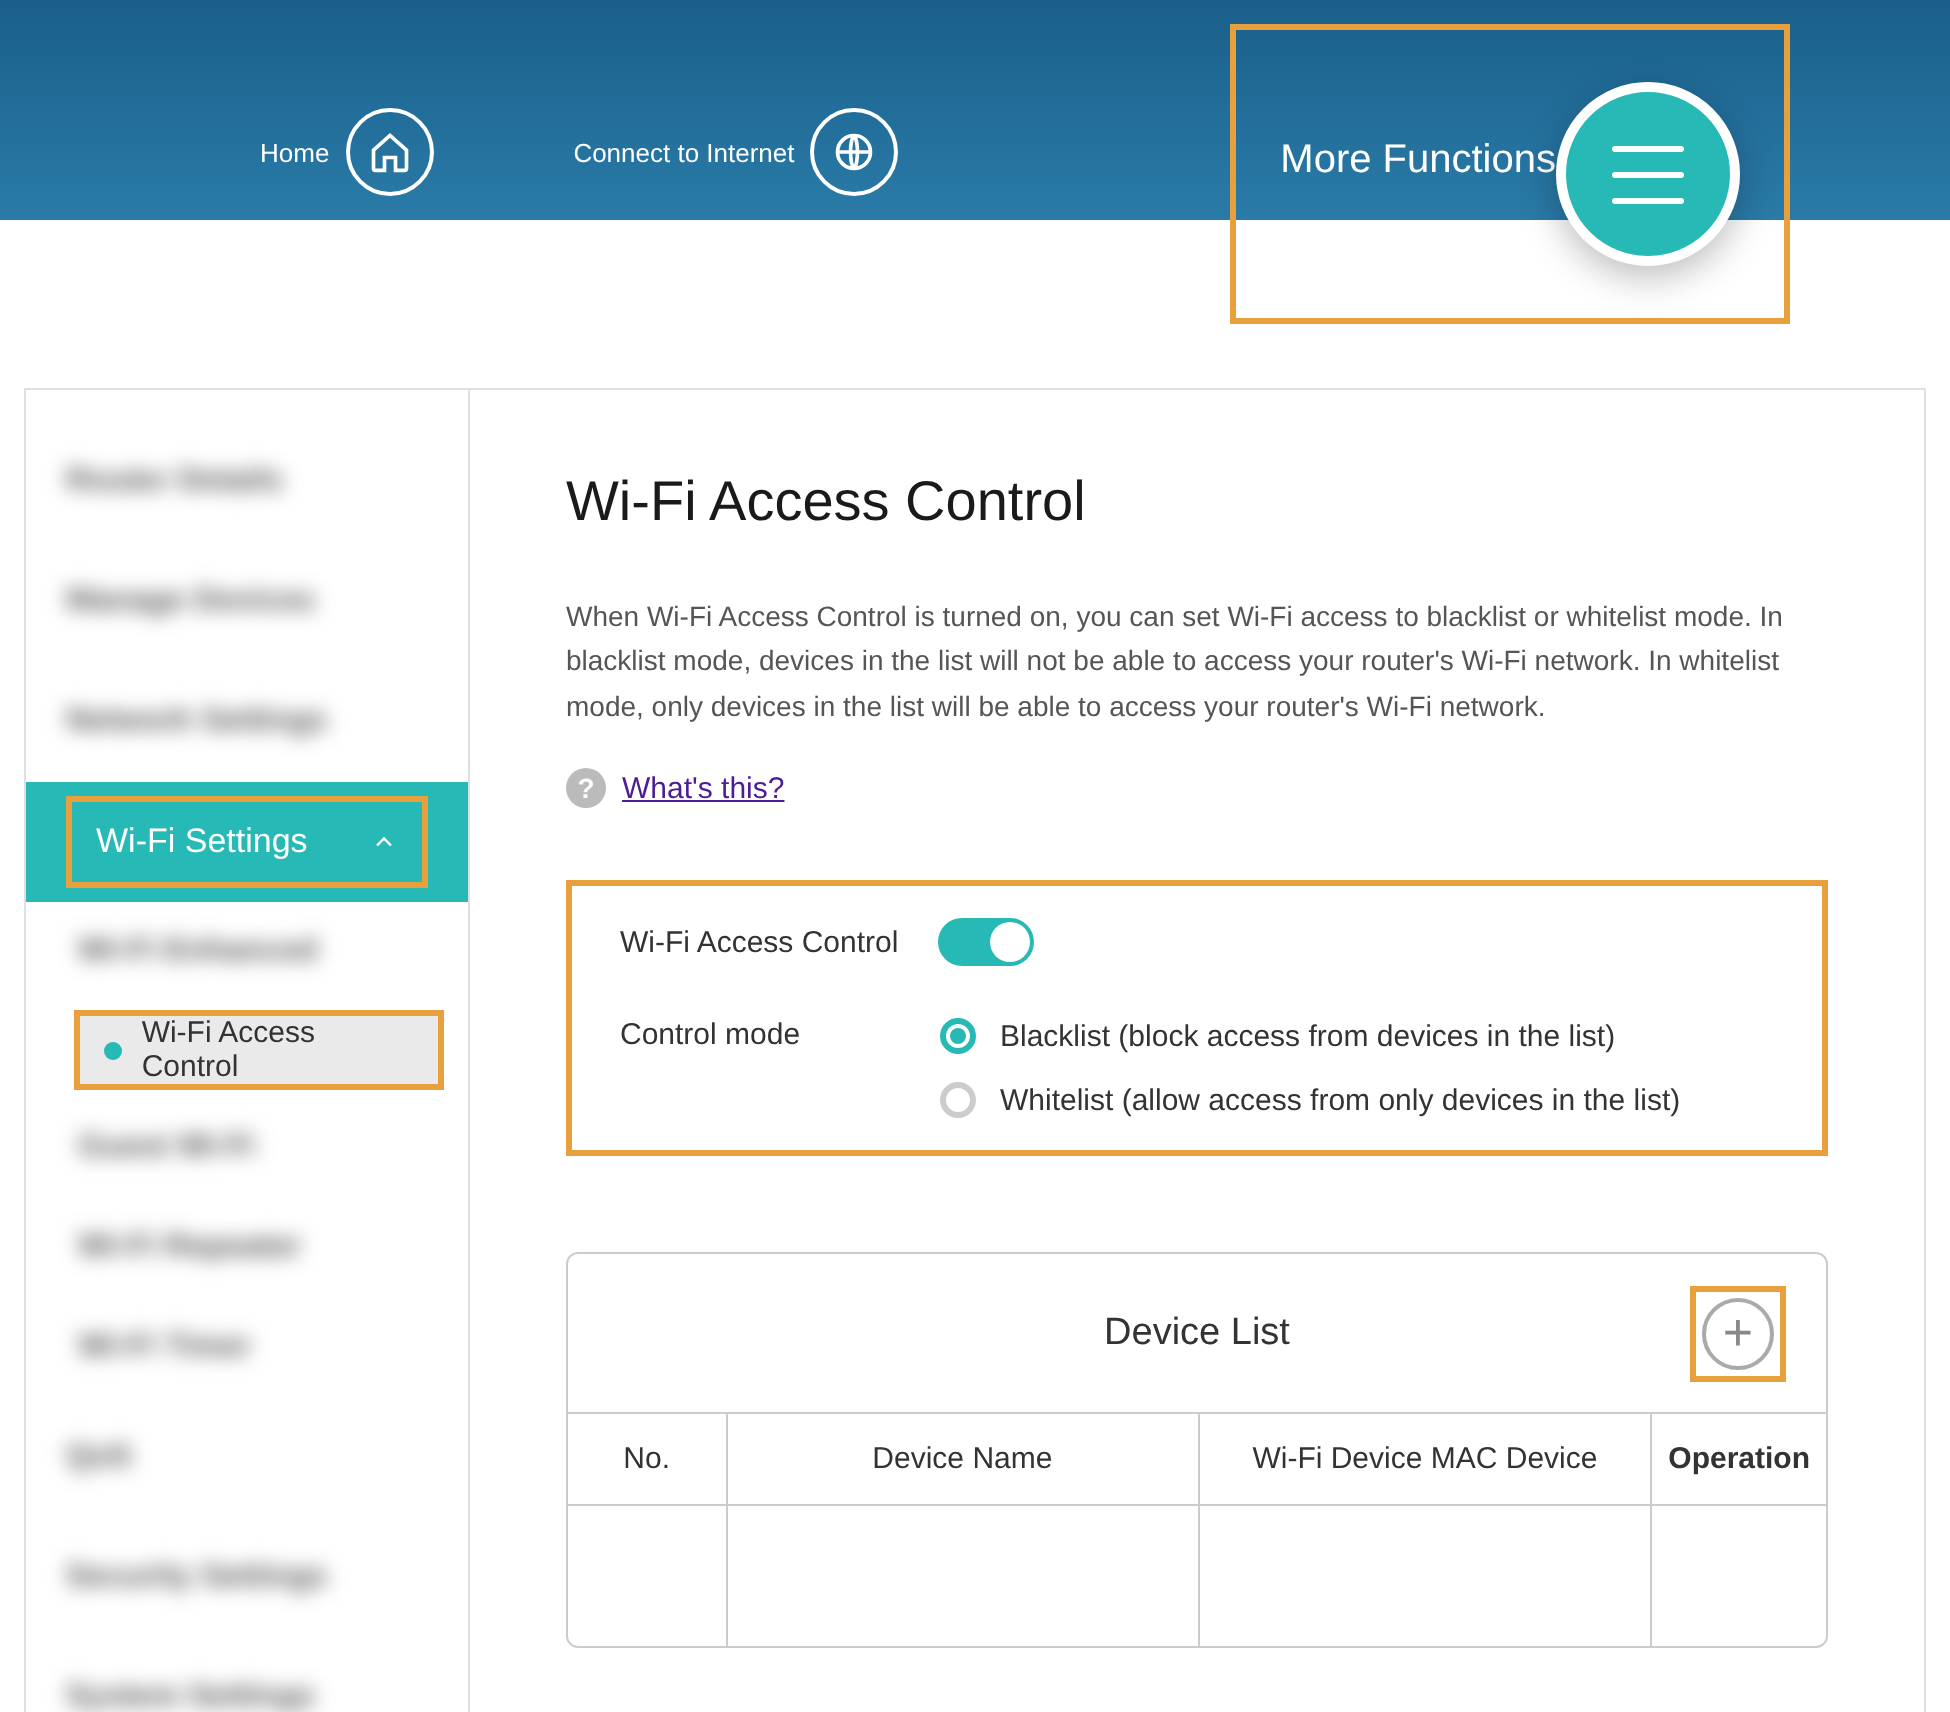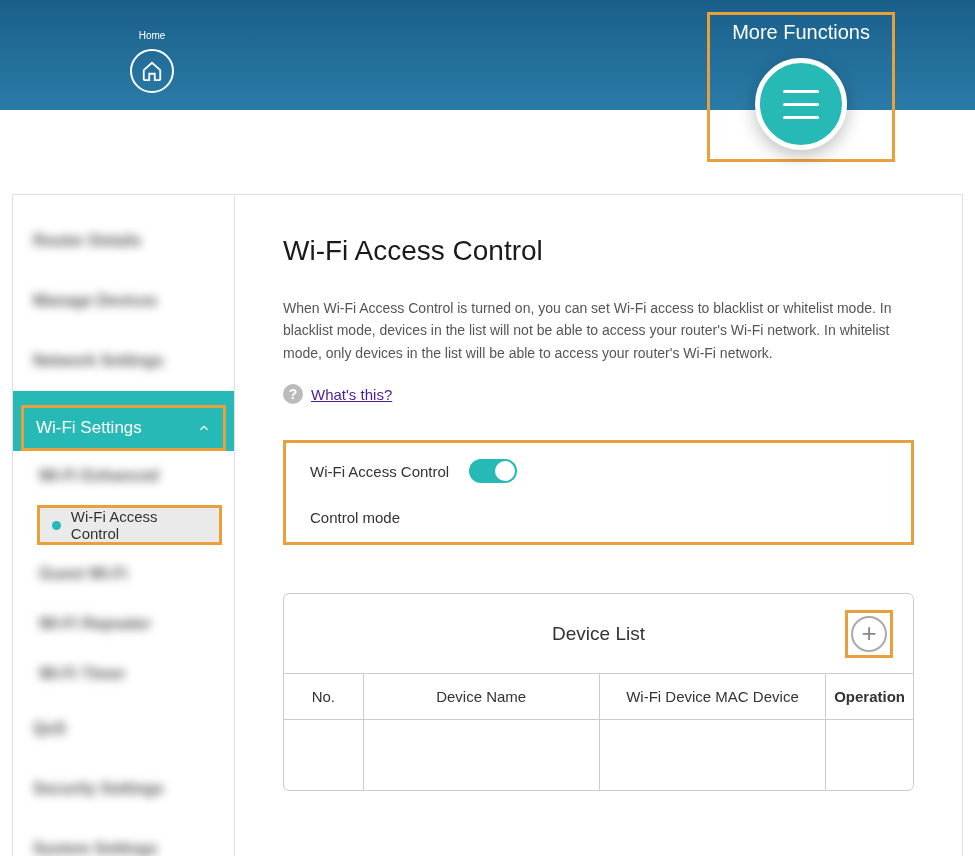--- a/index.html
+++ b/index.html
@@ -14,42 +14,43 @@
   position: relative;
 }
 .nav-items {
   display: flex;
   gap: 70px;
   padding-top: 30px;
   margin-left: 70px;
 }
 .nav-item {
   display: flex;
-  flex-direction: column;
+  flex-direction: row;
   align-items: center;
   gap: 8px;
   color: #fff;
-  font-size: 10px;
+  font-size: 13px;
   cursor: pointer;
+  margin-top: 24px;
 }
 .nav-icon {
   width: 44px;
   height: 44px;
   border: 2px solid #fff;
   border-radius: 50%;
   display: flex;
   align-items: center;
   justify-content: center;
 }
 .more-functions {
   position: absolute;
   right: 80px;
   top: 12px;
   display: flex;
-  flex-direction: column;
+  flex-direction: row;
   align-items: center;
   border: 3px solid #e8a03c;
   padding: 6px 22px 6px 22px;
   height: 150px;
 }
 .more-label {
   color: #fff;
   font-size: 20px;
   font-weight: 500;
   margin-bottom: 14px;
@@ -205,20 +206,29 @@
 <div class="header">
   <div class="nav-items">
     <div class="nav-item">
       <span>Home</span>
       <div class="nav-icon">
         <svg width="22" height="22" viewBox="0 0 24 24" fill="none" stroke="#fff" stroke-width="2">
             <path d="M3 11l9-8 9 8v10a1 1 0 0 1-1 1h-5v-7h-6v7H4a1 1 0 0 1-1-1z"></path>
           </svg>
       </div>
     </div>
+    <div class="nav-item">
+      <span>Connect to Internet</span>
+      <div class="nav-icon">
+        <svg width="22" height="22" viewBox="0 0 24 24" fill="none" stroke="#fff" stroke-width="2">
+            <circle cx="12" cy="12" r="9"></circle>
+            <path d="M3 12h18M12 3c2.5 3 2.5 15 0 18M12 3c-2.5 3-2.5 15 0 18"></path>
+          </svg>
+      </div>
+    </div>
   </div>
   <div class="more-functions">
     <div class="more-label">More Functions</div>
     <div class="more-btn">
       <div class="hamburger">
           <div></div>
           <div></div>
           <div></div>
         </div>
     </div>
@@ -229,21 +239,21 @@
   <div class="sidebar">
     <div class="sidebar-item">
         <span class="blurred-text">Router Details</span>
       </div>
     <div class="sidebar-item">
         <span class="blurred-text">Manage Devices</span>
       </div>
     <div class="sidebar-item">
         <span class="blurred-text">Network Settings</span>
       </div>
-    <div class="sidebar-item wifi-settings" style="padding:0 8px;align-items:flex-end;">
+    <div class="sidebar-item wifi-settings" style="padding:0 20px;">
       <div class="wifi-settings-inner">
         <span>Wi-Fi Settings</span>
         <svg class="chevron" viewBox="0 0 24 24" fill="none" stroke="#fff" stroke-width="2">
             <path d="M6 15l6-6 6 6"></path>
           </svg>
       </div>
     </div>
     <div class="sub-items">
       <div class="sub-item">
           <span class="blurred-text">Wi-Fi Enhanced</span>
@@ -283,20 +293,30 @@
 
     <div class="control-box">
       <div class="ctrl-row">
         <span class="ctrl-label" style="text-align:left;width:auto;margin-right:20px;">Wi-Fi Access Control</span>
         <div class="toggle">
           <div class="toggle-knob"></div>
         </div>
       </div>
       <div class="ctrl-row">
         <span class="ctrl-label" style="width:140px;">Control mode</span>
+        <div class="radio-group">
+          <div class="radio-row">
+            <div class="radio checked"></div>
+            <span class="radio-label">Blacklist (block access from devices in the list)</span>
+          </div>
+          <div class="radio-row">
+            <div class="radio"></div>
+            <span class="radio-label">Whitelist (allow access from only devices in the list)</span>
+          </div>
+        </div>
       </div>
     </div>
 
     <div class="device-list">
       <div class="dl-header">
         <span class="dl-title">Device List</span>
         <div class="add-btn-wrap">
           <div class="add-btn">
             <span>+</span>
           </div>

